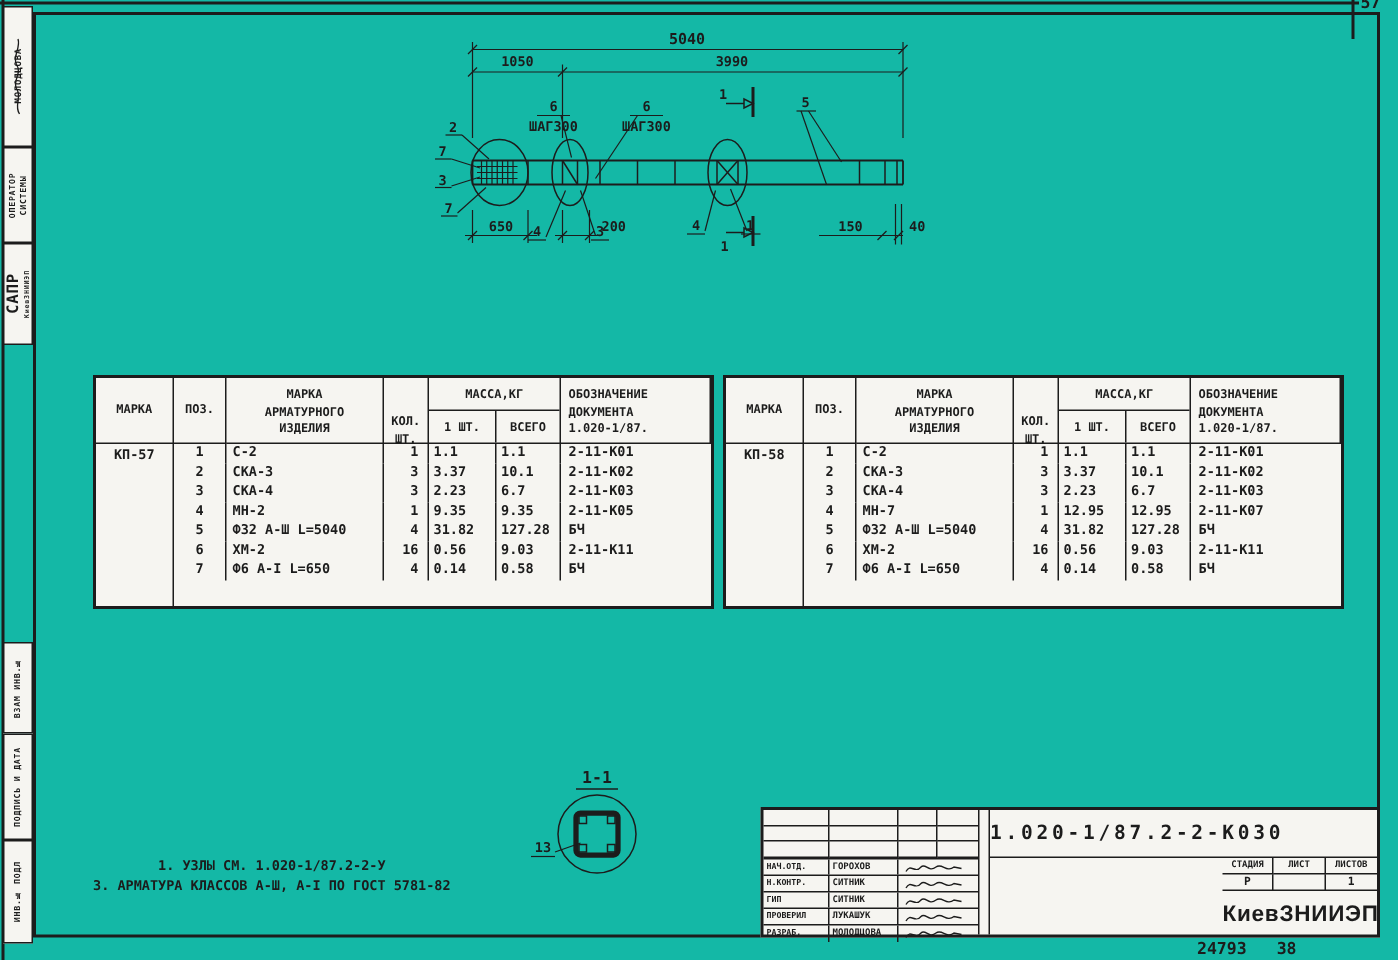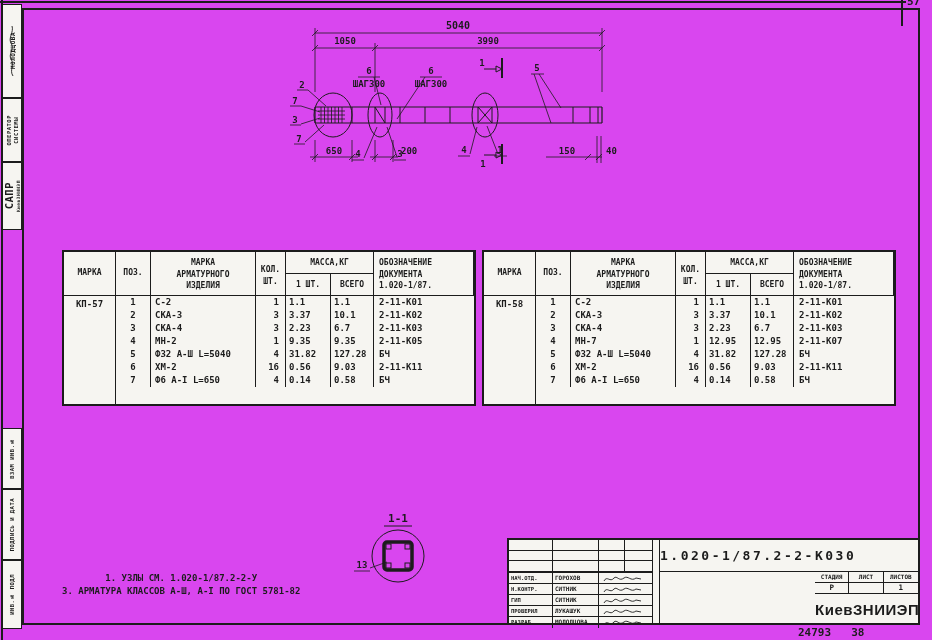--- a/index.html
+++ b/index.html
@@ -1,19 +1,19 @@
 <!DOCTYPE html>
 <html><head>
 <meta charset="utf-8">
 <style>
   * { margin:0; padding:0; box-sizing:border-box; }
   html,body { background:#9a9a9a; }
   .page {
     position:relative; width:932px; height:640px; overflow:hidden;
-    background:#d946ef; color:#1c1c1c;
+    background:#14b8a6; color:#1c1c1c;
     font-family:"DejaVu Sans Mono", monospace;
   }
   .edge-top { position:absolute; left:0; top:1px; width:906px; height:0; border-top:2px solid #1c1c1c; }
   .edge-left { position:absolute; left:1px; top:0; height:640px; width:0; border-left:2px solid #1c1c1c; }
   .frame { position:absolute; left:22px; top:8px; width:898px; height:617px; border:2px solid #1c1c1c; }
   .corner-num { position:absolute; left:907px; top:-5px; font:700 11px "DejaVu Sans Mono",monospace; }
   .corner-tick { position:absolute; left:901px; top:0; height:26px; width:0; border-left:2px solid #1c1c1c; }
 
   
   .mbox { position:absolute; left:2px; width:20px; border:1.5px solid #1c1c1c;
@@ -29,21 +29,21 @@
   .t11 { font-size:11px; }
 
   
   .spec-table { position:absolute; top:250px; width:414px; height:156px; border:2px solid #1c1c1c;
     display:grid; grid-template-columns:52px 35px 105px 30px 45px 43px 1fr; grid-template-rows:44px 91px 17px;
     font-weight:700; background:#f6f5f1; }
   .spec-table .th { font-size:8px; text-align:center; border-right:1px solid #1c1c1c; border-bottom:1px solid #1c1c1c; }
   .c-mark { grid-area:1/1; line-height:42px; }
   .c-pos  { grid-area:1/2; line-height:42px; }
   .c-item { grid-area:1/3; padding-top:5px; line-height:11.5px; }
-  .c-qty  { grid-area:1/4; padding-top:12px; line-height:11.5px; }
+  .c-qty  { grid-area:1/4; padding-top:23px; line-height:11.5px; }
   .th-mass{ grid-area:1/5/2/7; border-right:1px solid #1c1c1c; border-bottom:1px solid #1c1c1c; display:flex; flex-direction:column; font-size:8px; text-align:center; }
   .mass-top { height:32px; line-height:21px; border-bottom:1px solid #1c1c1c; }
   .mass-bot { flex:1; display:flex; }
   .m-one { width:45px; border-right:1px solid #1c1c1c; line-height:21px; }
   .m-all { flex:1; line-height:21px; }
   .c-doc  { grid-area:1/7; text-align:left !important; padding:5px 0 0 5px; line-height:11.5px; }
   .b-mark { grid-area:2/1/4/2; border-right:1px solid #1c1c1c; font-size:9px; text-align:center; padding-top:3px; }
   .b-rows { grid-area:2/2/3/8; display:flex; flex-direction:column; }
   .trow { height:13px; display:flex; font-size:9px; line-height:13px; }
   .trow span { display:block; }

